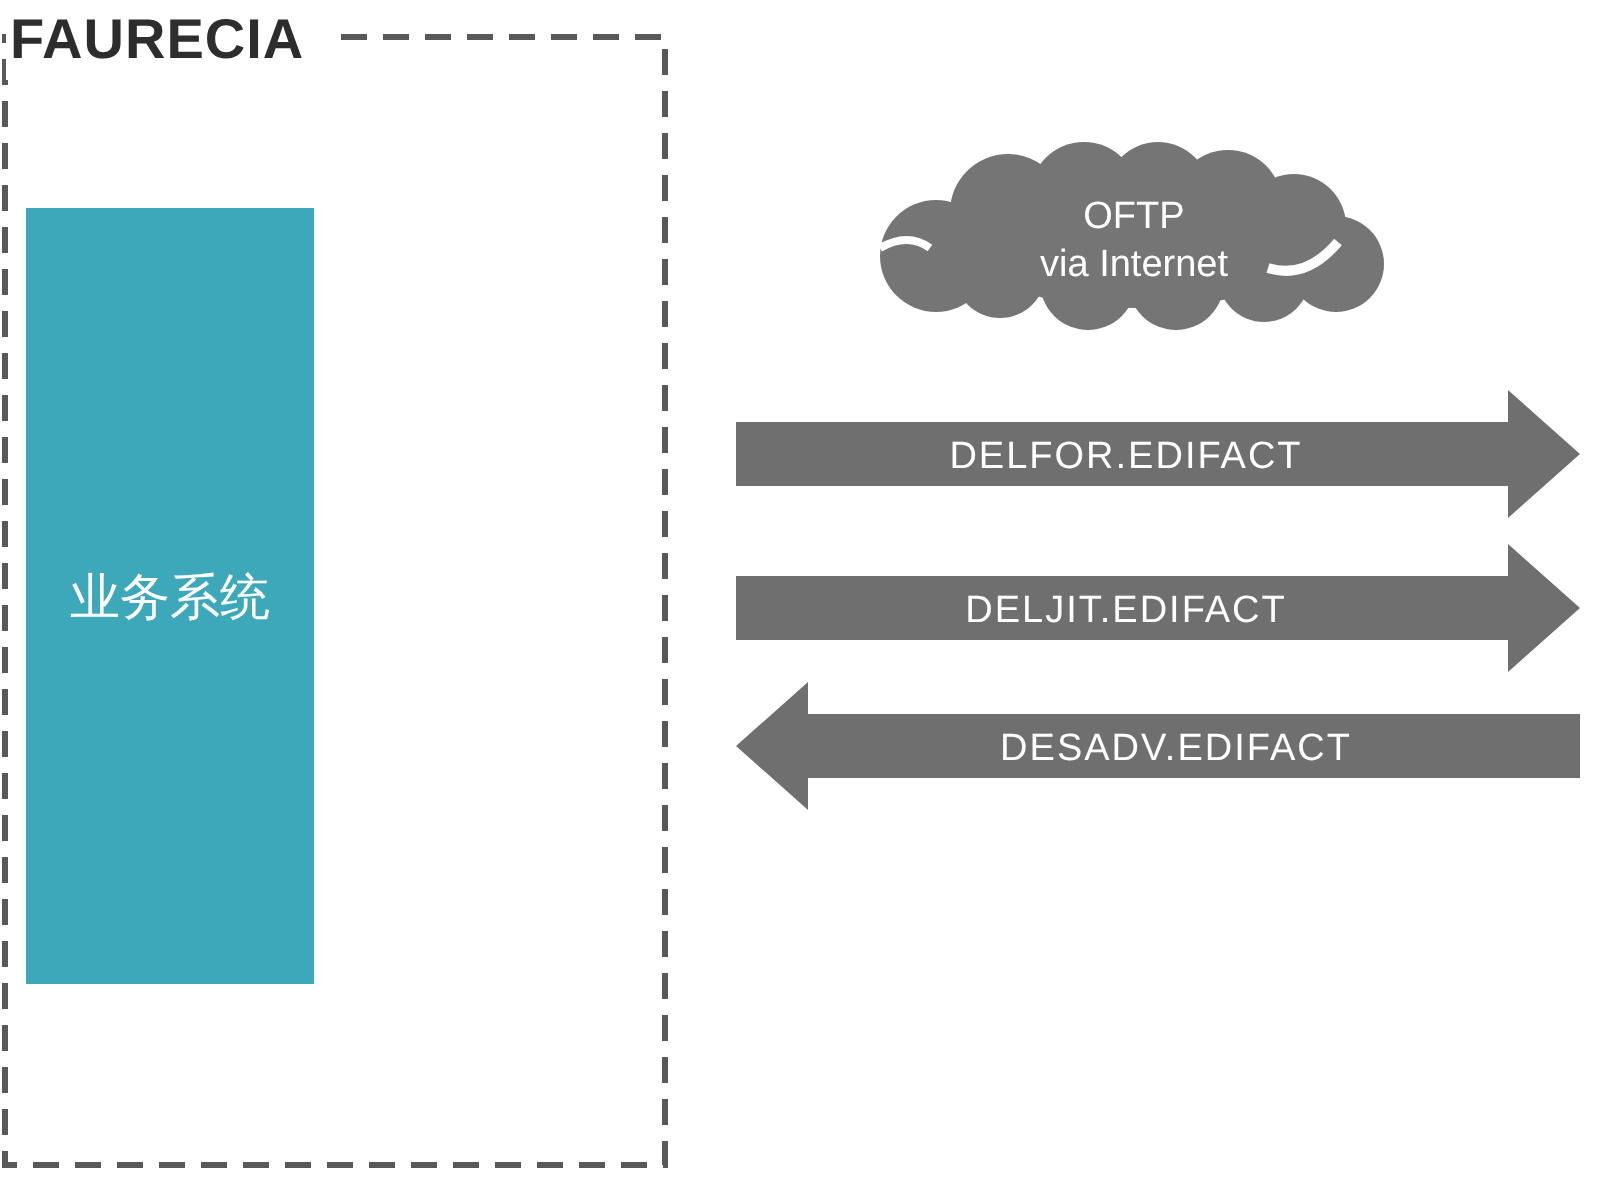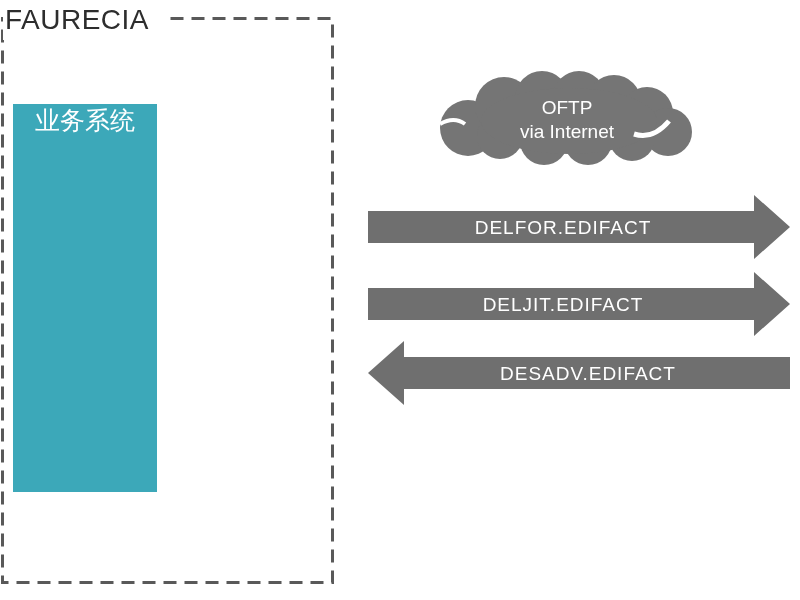--- a/index.html
+++ b/index.html
@@ -3,26 +3,26 @@
 <meta charset="utf-8">
 <style>
   html,body{margin:0;padding:0;background:#ffffff;}
   .stage{
     position:relative;width:800px;height:600px;background:#ffffff;overflow:hidden;
     font-family:"Liberation Sans",sans-serif;
   }
   .boundary-svg{position:absolute;left:0;top:0;pointer-events:none;}
   .company-label{
     position:absolute;left:3px;top:2px;background:#ffffff;
-    padding:2px 14px 4px 2px;font-size:28px;font-weight:normal;color:#2d2d2d;
+    padding:2px 14px 4px 2px;font-size:28px;font-weight:bold;color:#2d2d2d;
     letter-spacing:0.5px;
   }
   .sys-bar{
     position:absolute;top:104px;height:388px;
-    display:flex;justify-content:center;
+    display:flex;align-items:center;justify-content:center;
     color:#ffffff;font-size:25px;
   }
   .sys-bar.business{left:13px;width:144px;background:#3CA8B9;}
   .sys-bar.edi{left:173px;width:147px;background:#143A90;}
   .cloud-svg{position:absolute;left:434px;top:70px;}
   .cloud-svg text{
     fill:#ffffff;font-size:19px;text-anchor:middle;
     font-family:"Liberation Sans",sans-serif;
   }
   .arrow-svg{position:absolute;left:368px;}

